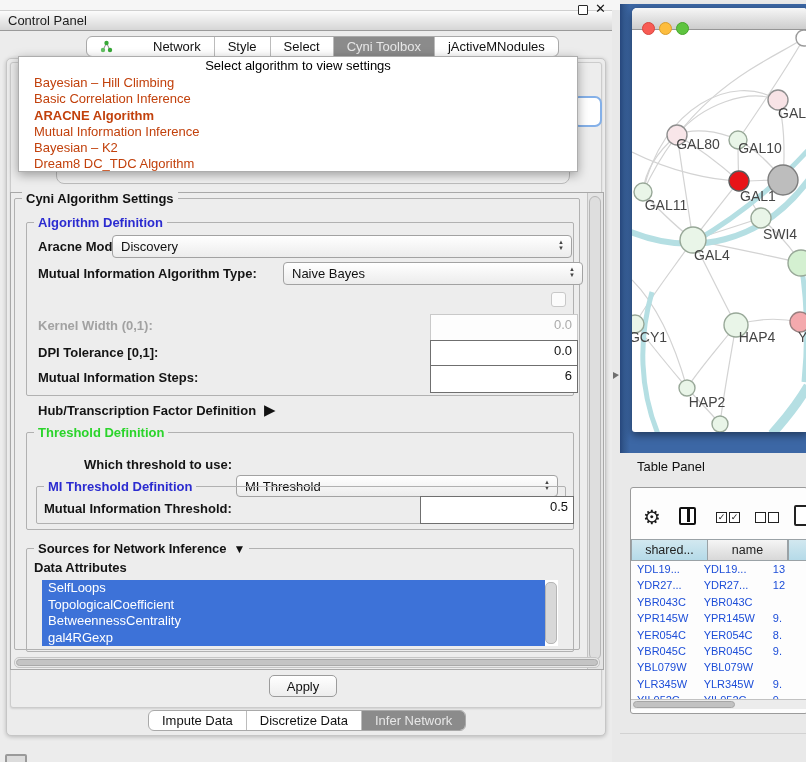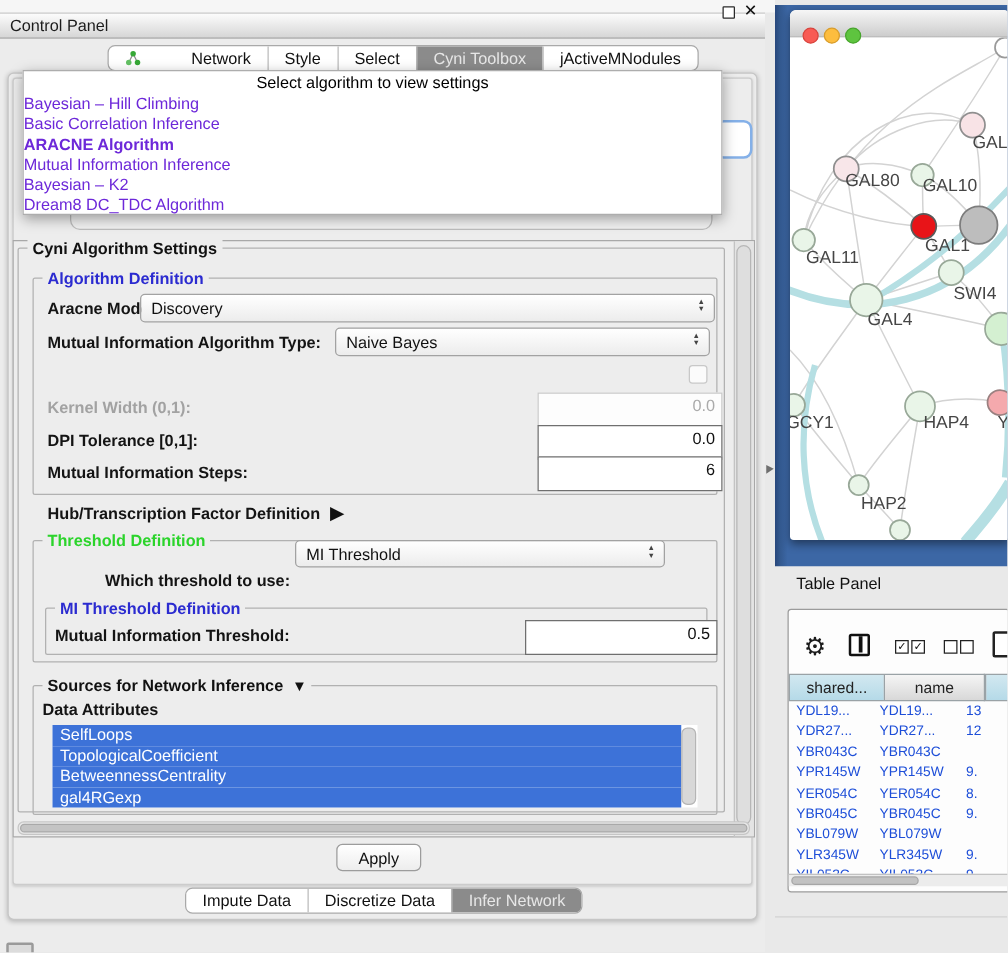--- a/index.html
+++ b/index.html
@@ -43,21 +43,21 @@
   .apply{left:269px;top:675px;width:68px;height:22px;background:linear-gradient(#ffffff,#ededed);border:1px solid #9c9c9c;border-radius:5px;font-size:13px;color:#111;text-align:center;line-height:21px;}
   .tabbar{display:flex;background:#fff;border:1px solid #a9a9a9;border-radius:6px;overflow:hidden;height:21px;}
   .seg{font-size:13px;color:#111;line-height:21px;padding:0 13px;border-left:1px solid #bcbcbc;white-space:nowrap;display:flex;align-items:center;gap:4px;}
   .seg:first-child{border-left:none;gap:40px;}
   .seg.sel{background:#8b8b8b;color:#e7e7e7;}
   .toptabs{left:86px;top:36px;}
   .bottomtabs{left:148px;top:710px;}
   
   .popup{left:18px;top:56px;width:560px;height:116px;background:#fff;border:1px solid #adadad;box-shadow:0 3px 10px rgba(0,0,0,.35);z-index:40;}
   .popup .ph{height:18px;line-height:18px;text-align:center;color:#000000;font-size:13px;}
-  .pitem{height:16.3px;line-height:16.3px;font-size:13px;color:#6d28d9;padding-left:0;white-space:nowrap;}
+  .pitem{height:16.3px;line-height:16.3px;font-size:13px;color:#c2410c;padding-left:15px;white-space:nowrap;}
   .pitem.b{font-weight:bold;}
   .frag-combo{left:56px;top:150px;width:514px;height:34px;background:#f1f1f1;border:1px solid #bcbcbc;border-radius:8px;z-index:5;}
   .frag-blue{left:572px;top:96px;width:30px;height:31px;background:#fff;border:2px solid #84b0e8;border-radius:7px;z-index:5;}
   
   .bluepanel{left:620px;top:4px;width:188px;height:449px;background:linear-gradient(90deg,#27477c 0,#33598f 4px,#3c67a5 10px);}
   .netwin{left:632px;top:8px;width:176px;height:424px;background:#fff;border-radius:5px 5px 3px 3px;box-shadow:0 3px 8px rgba(0,0,0,.45);}
   .nettitle{left:632px;top:8px;width:176px;height:22px;background:linear-gradient(#f6f6f6,#cdcdcd);border-bottom:1px solid #969696;border-radius:5px 5px 0 0;}
   .light{position:absolute;top:13.5px;width:11px;height:11px;border-radius:50%;}
   .nlabel{font-size:14px;fill:#454545;}
   .tp-label{left:637px;top:459px;font-size:13px;color:#111;}
@@ -151,21 +151,21 @@
   <div class="abs groupbox" style="left:26px;top:222px;width:548px;height:174px;"></div>
   <span class="legend blue" style="left:34px;top:215px;">Algorithm Definition</span>
 
   <span class="lbl" style="left:38px;top:239px;">Aracne Mode:</span>
   <div class="combo" style="left:112px;top:235px;width:460px;height:23px;">
     <span>Discovery</span>
     <span class="spin">▲<br>▼</span>
   </div>
 
   <span class="lbl" style="left:38px;top:266px;">Mutual Information Algorithm Type:</span>
-  <div class="combo" style="left:268px;top:262px;width:300px;height:23px;">
+  <div class="combo" style="left:283px;top:262px;width:300px;height:23px;">
     <span>Naive Bayes</span>
     <span class="spin">▲<br>▼</span>
   </div>
 
   <div class="checkbox" style="left:551px;top:292px;"></div>
 
   <span class="lbl dis" style="left:38px;top:318px;">Kernel Width (0,1):</span>
   <div class="field dis" style="left:430px;top:314px;width:136px;height:21px;">0.0</div>
 
   <span class="lbl" style="left:38px;top:345px;">DPI Tolerance [0,1]:</span>
@@ -176,21 +176,21 @@
 
   <span class="lbl" style="left:38px;top:401px;">
     <span>Hub/Transcription Factor Definition</span>
     <span class="tri" style="font-size:15px;">&nbsp;▶</span>
   </span>
 
   <div class="abs groupbox" style="left:26px;top:432px;width:548px;height:98px;"></div>
   <span class="legend green" style="left:34px;top:425px;">Threshold Definition</span>
 
   <span class="lbl" style="left:84px;top:457px;">Which threshold to use:</span>
-  <div class="combo" style="left:236px;top:432px;width:296px;height:22px;">
+  <div class="combo" style="left:236px;top:475px;width:322px;height:22px;">
     <span>MI Threshold</span>
     <span class="spin">▲<br>▼</span>
   </div>
 
   <div class="abs groupbox" style="left:36px;top:486px;width:530px;height:38px;"></div>
   <span class="legend blue" style="left:44px;top:479px;">MI Threshold Definition</span>
   <span class="lbl" style="left:44px;top:501px;">Mutual Information Threshold:</span>
   <div class="field" style="left:420px;top:496px;width:142px;height:22px;">0.5</div>
 
   <div class="abs groupbox" style="left:26px;top:548px;width:548px;height:104px;"></div>

